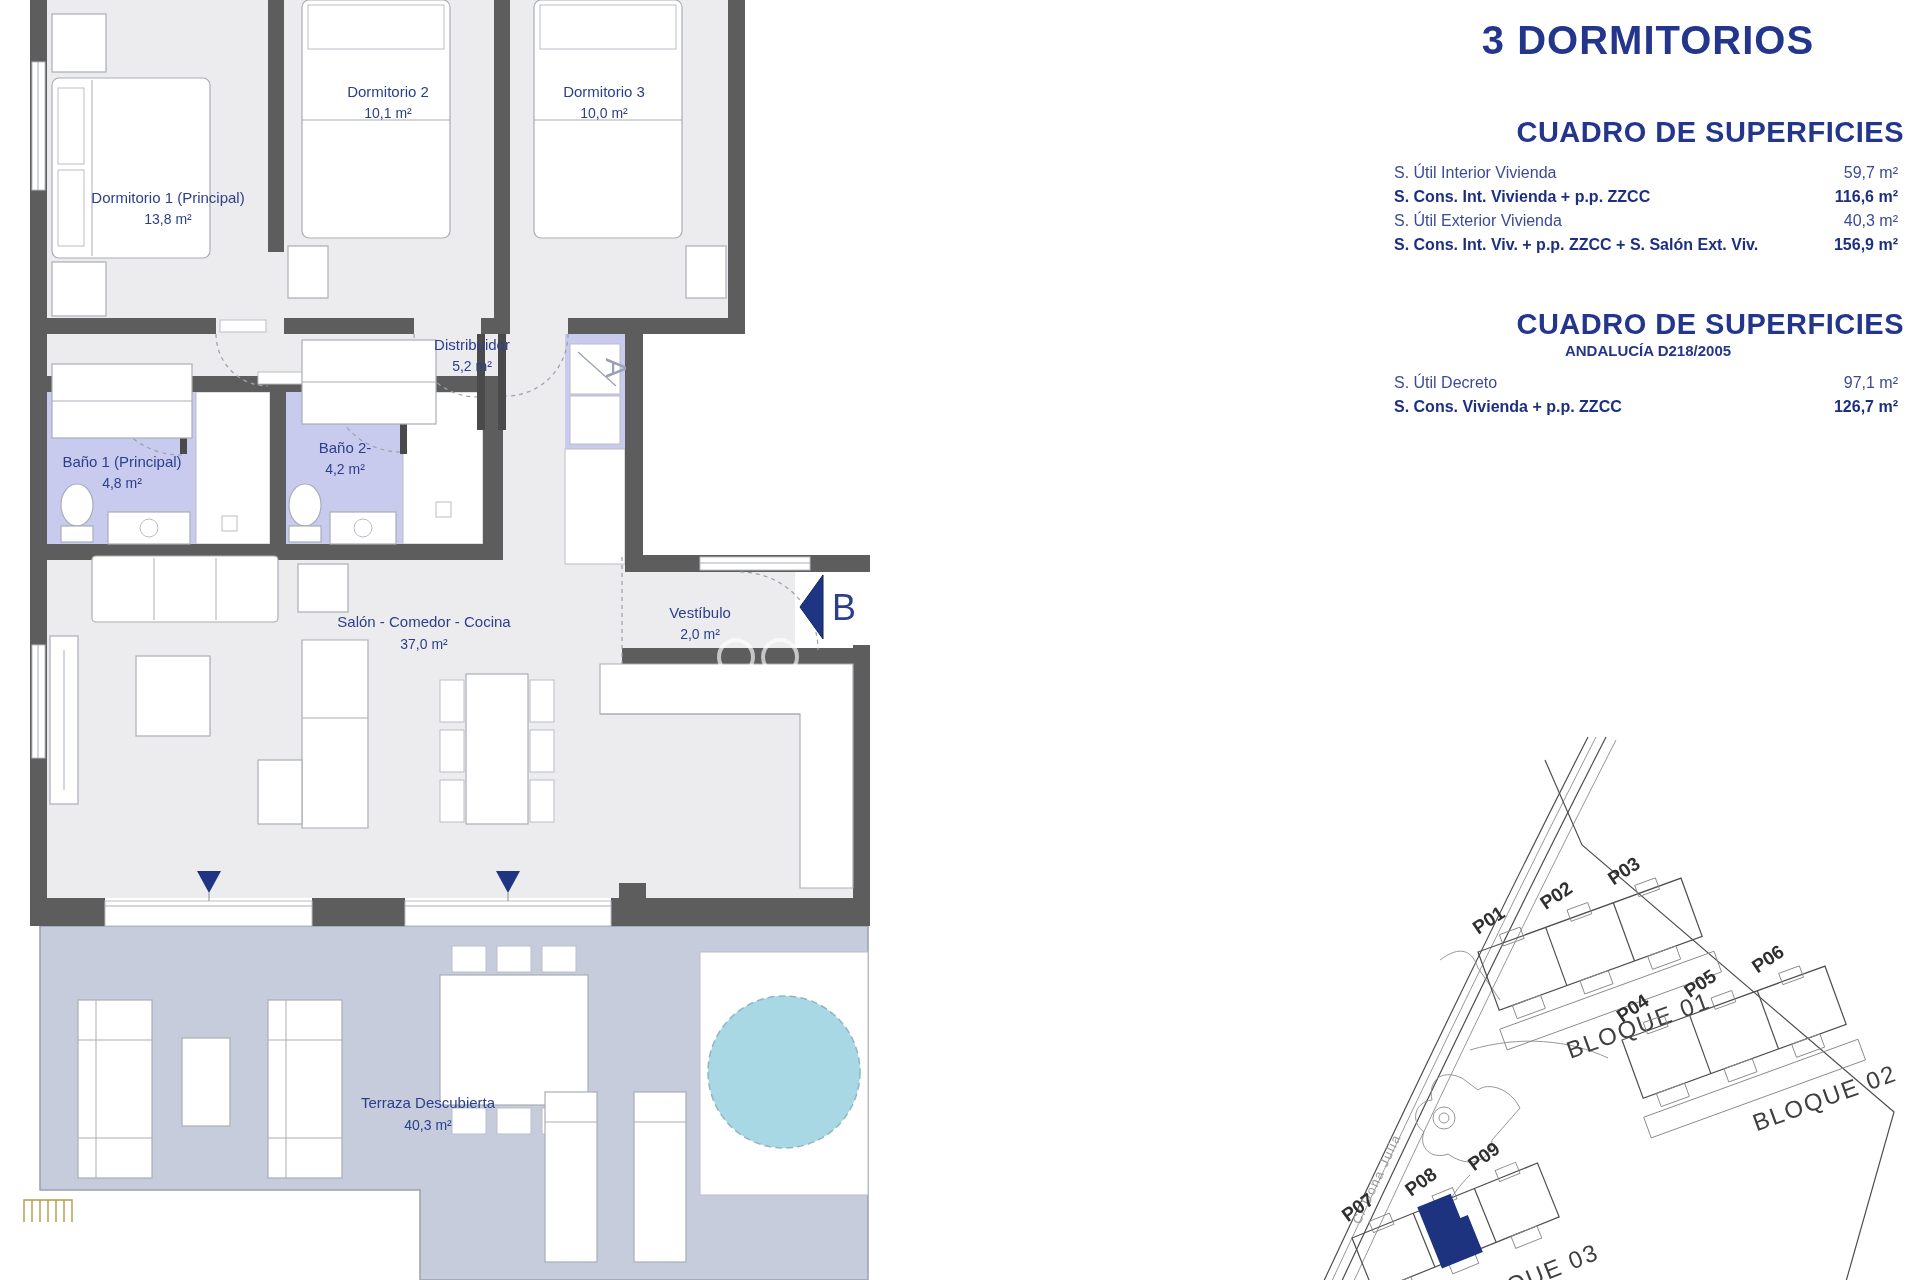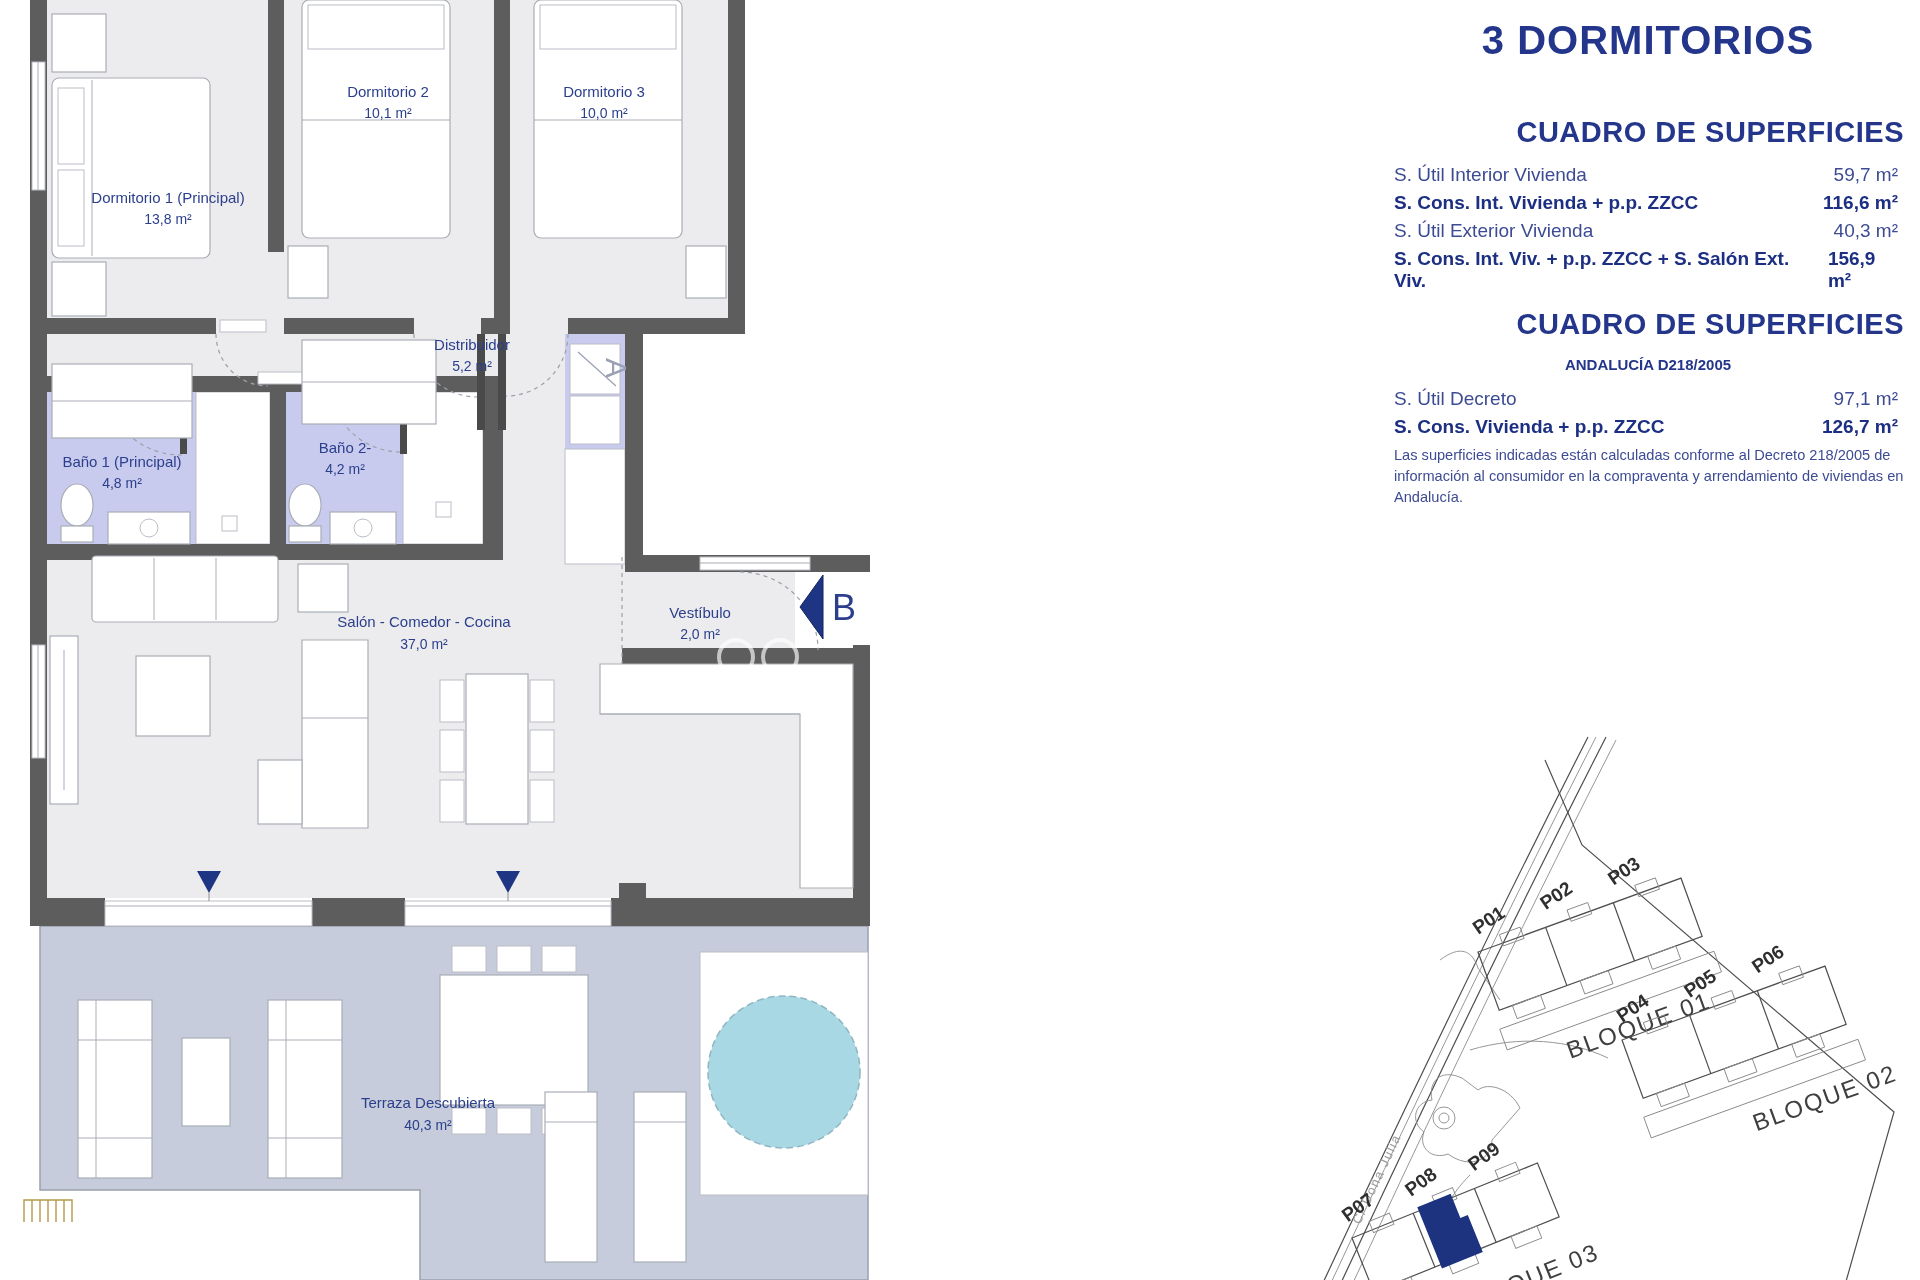--- a/index.html
+++ b/index.html
@@ -17,24 +17,24 @@
   .site-thin{fill:none;stroke:#8b8b8b;stroke-width:0.9;}
   .site-text{fill:#3f3f3f;font-size:24px;letter-spacing:2px;}
   .unit-text{fill:#2f2f2f;font-size:19px;font-weight:700;}
   
   #panel{position:absolute;left:1392px;top:12px;width:512px;color:#24368b;}
   #panel .title{font-size:40px;font-weight:700;letter-spacing:1px;text-align:center;
                 margin-top:6px;color:#24368b;}
   .block1{position:absolute;left:0;top:104px;width:512px;}
   .block2{position:absolute;left:0;top:296px;width:512px;}
   .tbl-head{font-size:29px;font-weight:700;text-align:right;letter-spacing:0.5px;color:#24368b;}
-  .tbl-sub{font-size:15px;font-weight:700;text-align:center;margin-top:15px;color:#24368b;}
+  .tbl-sub{font-size:15px;font-weight:700;text-align:center;margin-top:1px;color:#24368b;}
   .rows{margin-top:12px;}
   .row{display:flex;justify-content:space-between;align-items:baseline;
-       padding:3px 6px 3px 2px;font-size:19px;color:#3d4b94;}
+       padding:3px 6px 3px 2px;font-size:16px;color:#3d4b94;}
   .row.bold{font-weight:700;color:#1c2f82;gap:35px;}
   .note{margin-top:4px;font-size:14.6px;line-height:21px;color:#3d4b94;padding-left:2px;}
 </style>
 </head>
 <body>
 
 <div id="stage">
 
   <svg width="880" height="1280" viewBox="0 0 880 1280" style="position:absolute;left:0;top:0;">
 
@@ -267,21 +267,20 @@
       <div class="rows">
         <div class="row">
           <span>S. Útil Decreto</span>
           <span>97,1 m²</span>
         </div>
         <div class="row bold">
           <span>S. Cons. Vivienda + p.p. ZZCC</span>
           <span>126,7 m²</span>
         </div>
       </div>
-      <div class="note">Las superficies indicadas están calculadas conforme al Decreto 218/2005 de información al consumidor en la compraventa y arrendamiento de viviendas en Andalucía.</div>
     </div>
   </div>
 
   <svg width="650" height="545" viewBox="1270 735 650 545" style="position:absolute;left:1270px;top:735px;">
 
     <g>
       <path class="site-line" d="M1588,737 C1510,890 1420,1075 1322,1285"></path>
       <path class="site-line" d="M1606,737 C1528,890 1438,1075 1340,1285"></path>
       <path class="site-thin" d="M1596,737 C1518,890 1428,1075 1330,1285"></path>
       <path class="site-thin" d="M1616,740 C1538,893 1448,1078 1352,1285"></path>

